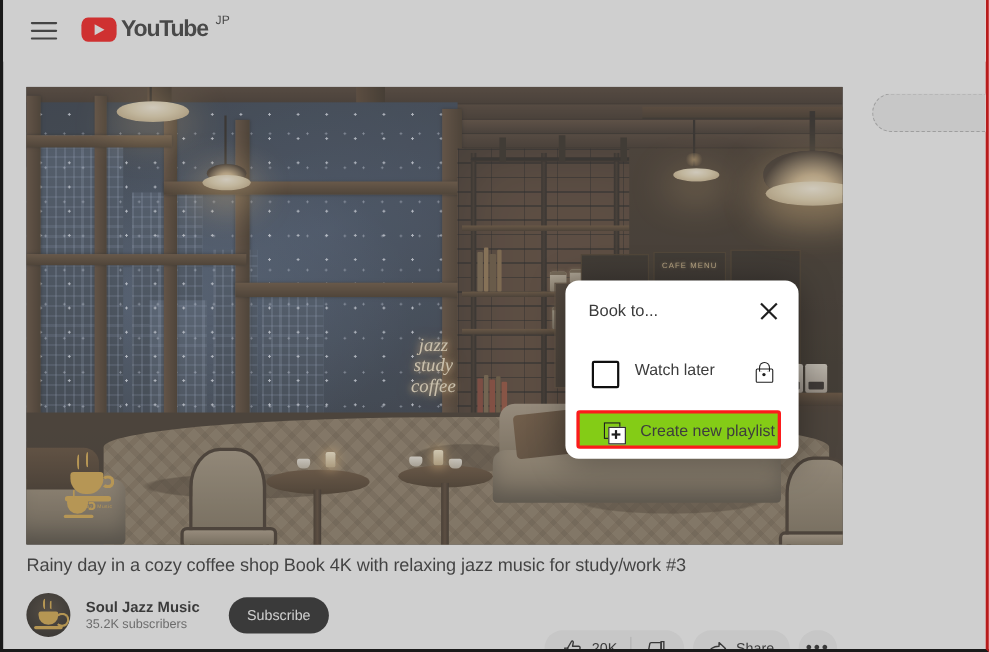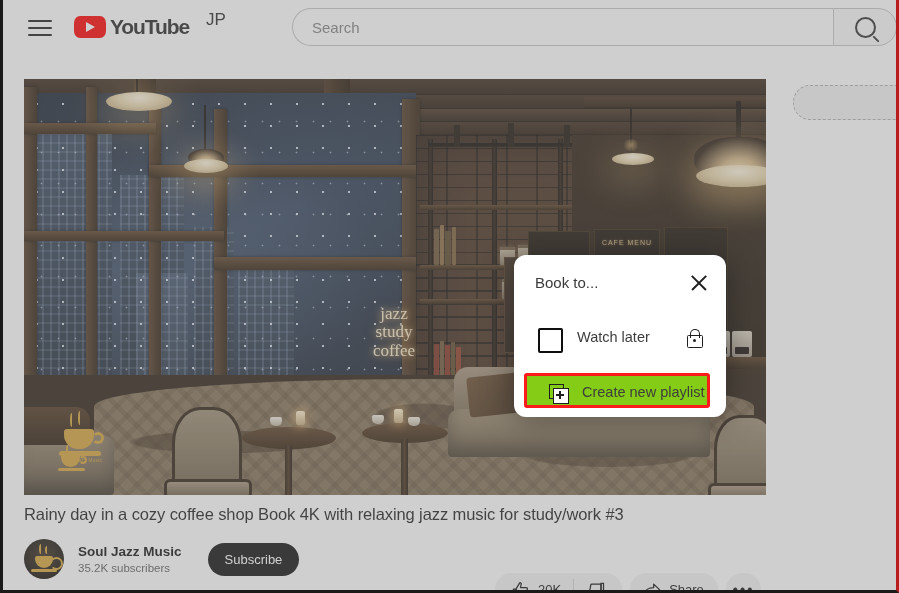--- a/index.html
+++ b/index.html
@@ -81,22 +81,22 @@
   }
   #yt-word {
     font-family: "Liberation Sans", sans-serif;
     font-size: 21px; font-weight: bold;
     color: #282828;
     letter-spacing: -1.1px;
     margin-left: 4px;
     line-height: 26px;
   }
   #yt-country {
-    font-size: 17px; color: #282828;
-    margin-left: 17px; margin-top: 0px;
+    font-size: 11px; color: #282828;
+    margin-left: 7px; margin-top: 0px;
     line-height: 11px;
   }
 
   #search-wrap {
     position: absolute;
     left: 289px; top: 8px;
     height: 40px;
     display: flex;
   }
   #search-box {
@@ -262,20 +262,21 @@
     bottom: 0;
     border-radius: 1px;
   }
 
   
   .neon {
     position: absolute;
     left: 324px; top: 226px;
     width: 92px;
     font-family: "Liberation Serif", serif;
+    font-style: italic;
     color: #f7e8c8;
     text-align: center;
     line-height: 1.08;
     font-size: 17px;
     text-shadow: 0 0 6px rgba(255,214,140,.95), 0 0 14px rgba(255,180,80,.55);
     z-index: 6;
   }
 
   
   .poster {
@@ -676,28 +677,20 @@
         <span></span>
         <span></span>
     </div>
 
     <div id="logo-wrap">
       <div id="yt-play"></div>
       <div id="yt-word">YouTube</div>
       <div id="yt-country">JP</div>
     </div>
 
-    <div id="search-wrap">
-      <div id="search-box">
-        <input id="search-input" type="text" placeholder="Search" style="">
-      </div>
-      <div id="search-btn">
-        <div class="mag"></div>
-      </div>
-    </div>
   </div>
 
   <div id="related-pill"></div>
 
   <div id="player">
 
     <div class="ceiling"></div>
     <div class="plank" style="left:0;top:0;width:742px;height:16px;"></div>
     <div class="plank" style="left:0;top:16px;width:742px;height:14px;"></div>
     <div class="beam" style="left:0;top:30px;width:742px;height:13px;"></div>

